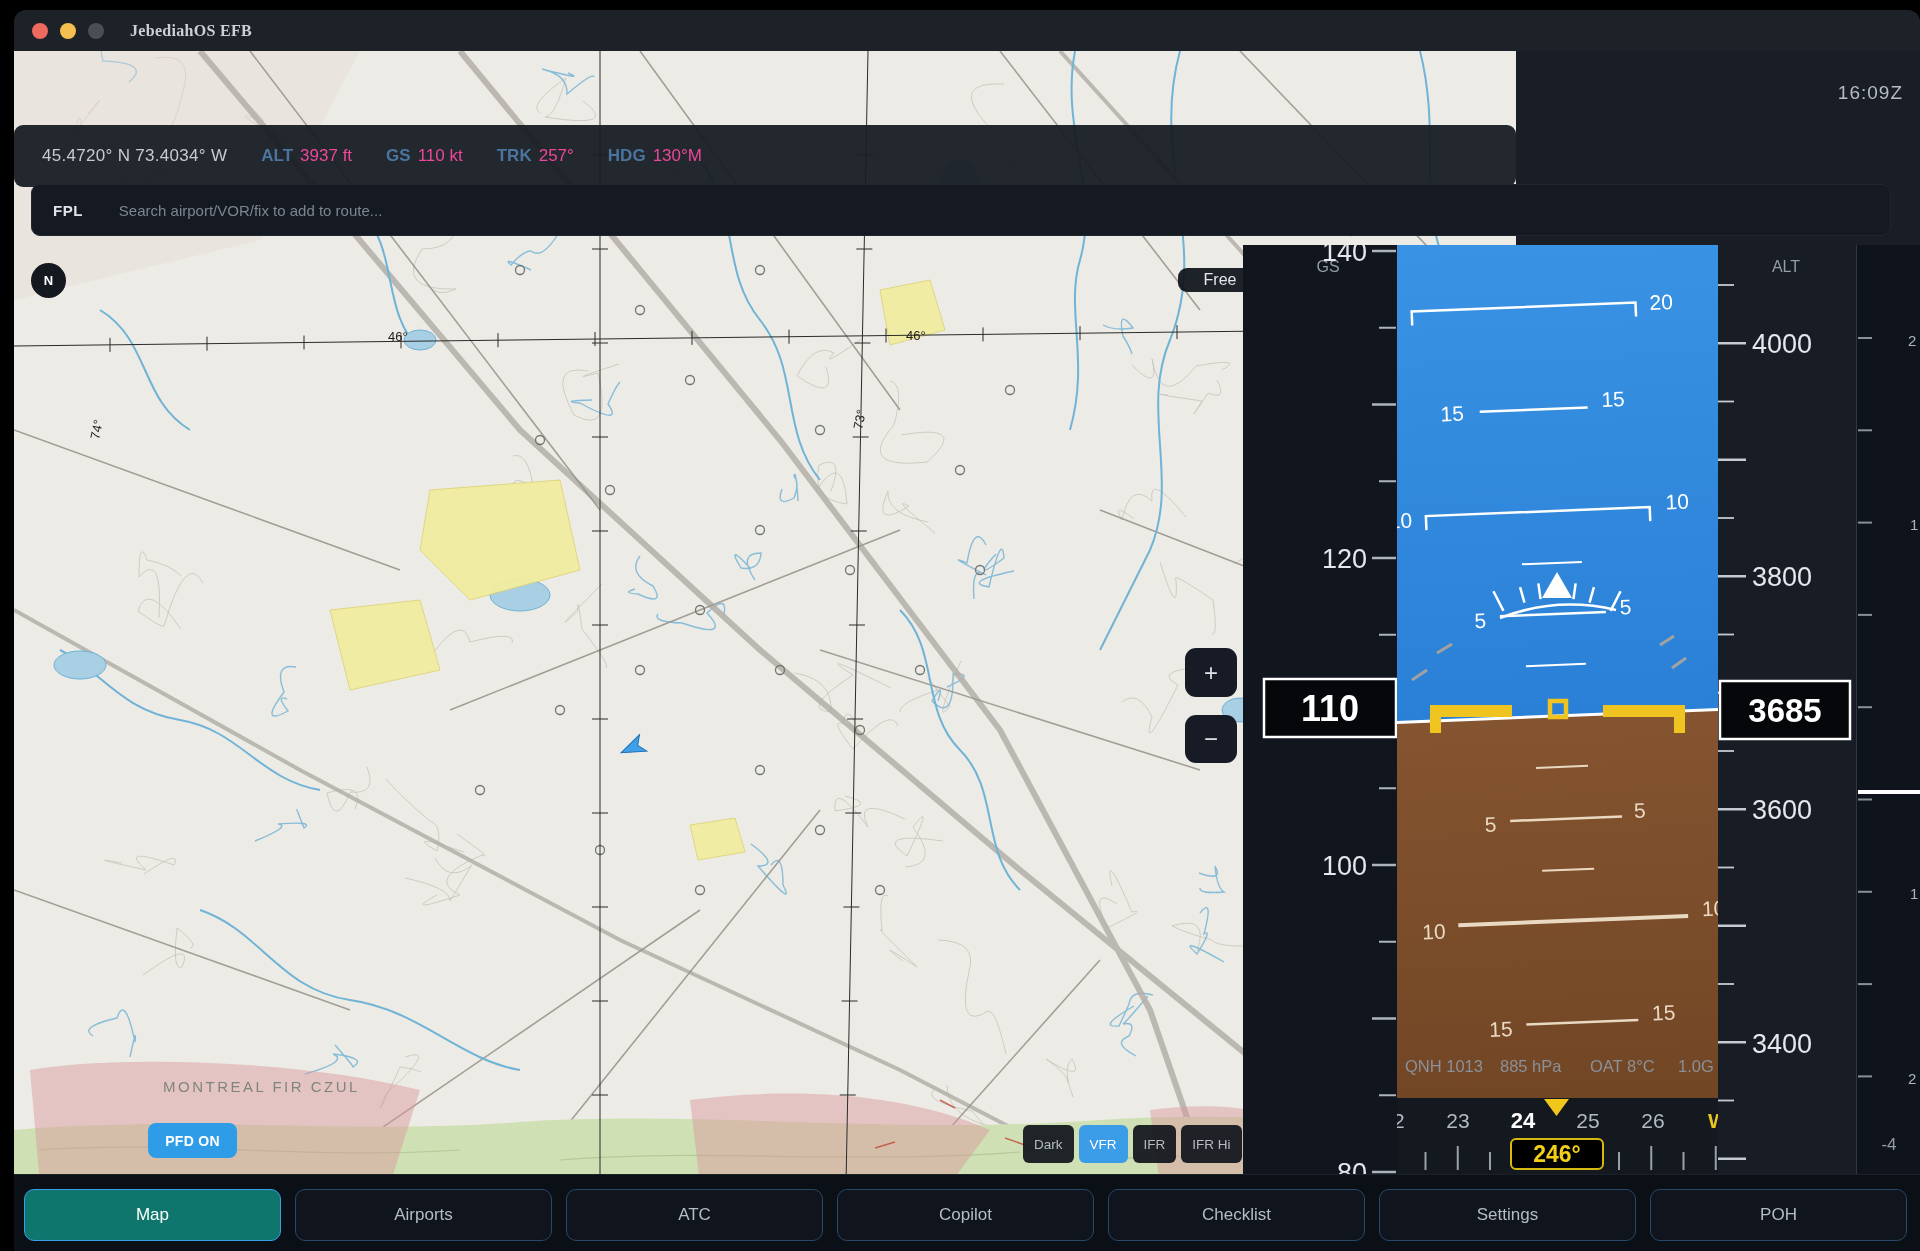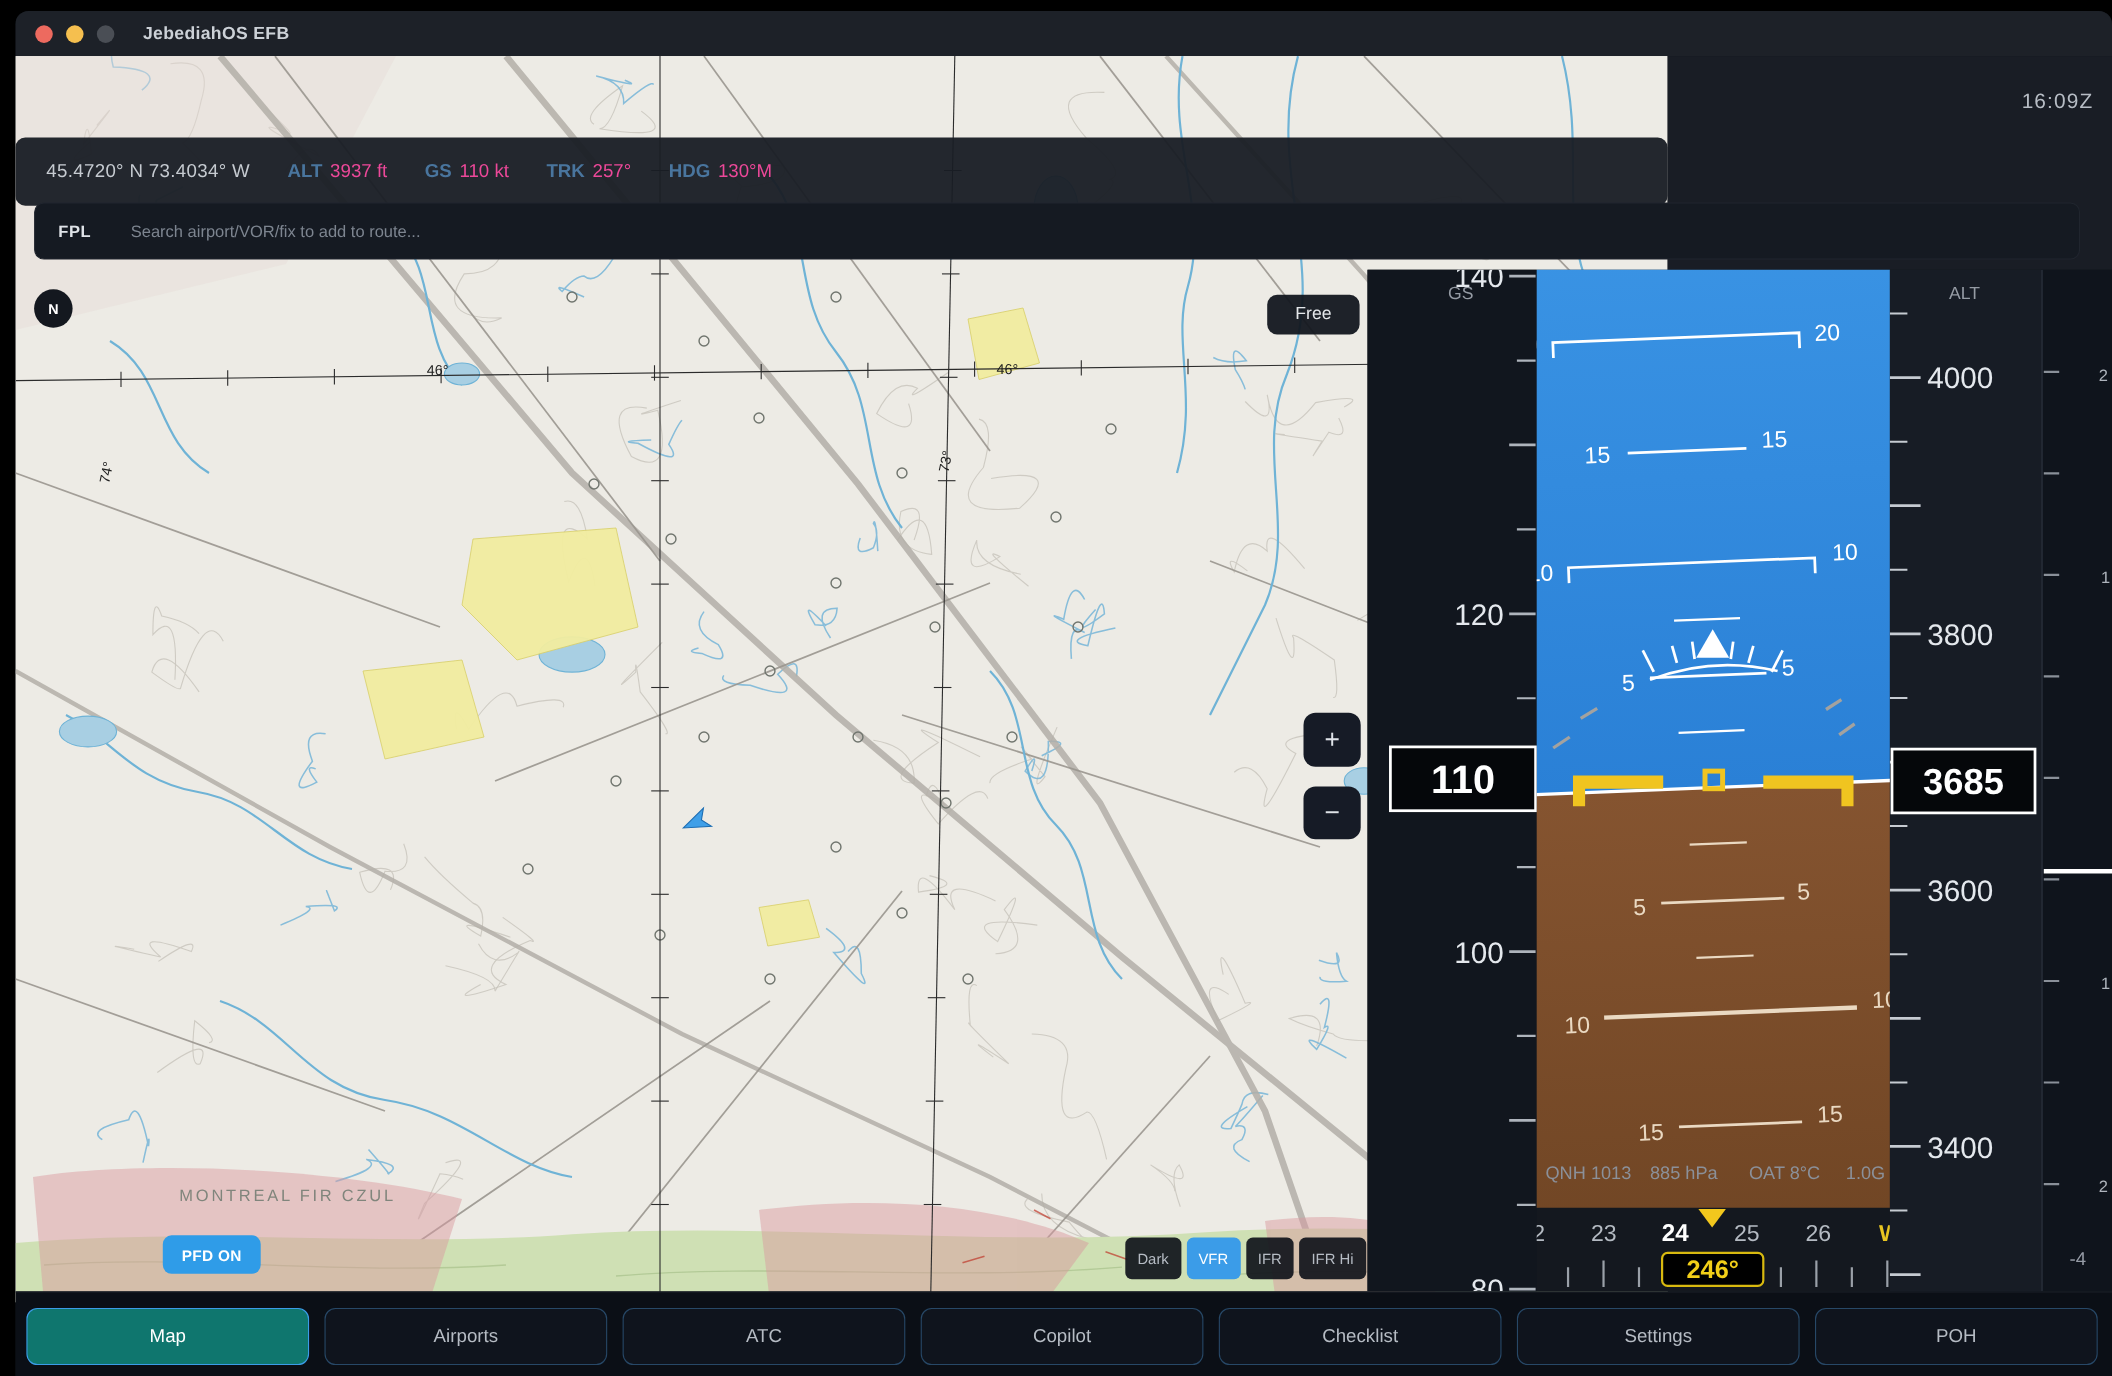--- a/index.html
+++ b/index.html
@@ -1,21 +1,21 @@
 <!DOCTYPE html>
 <html><head>
 <meta charset="utf-8">
 <style>
   html,body{margin:0;padding:0;background:#000;}
   #screen{position:relative;width:1920px;height:1251px;background:#000;overflow:hidden;
           font-family:"Liberation Sans",sans-serif;-webkit-font-smoothing:antialiased;}
   .abs{position:absolute;}
   
   #window{left:14px;top:10px;width:1906px;height:1241px;background:#0e1218;border-radius:12px 12px 0 0;overflow:hidden;}
-  #titlebar{left:0;top:0;width:100%;height:41px;background:#1d2128;display:flex;align-items:center;}
+  #titlebar{left:0;top:0;width:100%;height:41px;background:#1d2128;display:flex;align-items:center;font-family:Liberation Serif, serif;}
   .tl{width:16px;height:16px;border-radius:50%;margin-left:12px;}
   .tl.red{background:#ed6a5f;margin-left:18px;}
   .tl.yellow{background:#f5bf4f;}
   .tl.gray{background:#4a4e55;}
   #title-text{margin-left:26px;font-size:16px;font-weight:bold;color:#ccd1d7;letter-spacing:.3px;}
   
   #right-top{left:1502px;top:41px;width:404px;height:204px;background:#191d25;}
   #clock{right:17px;top:72px;font-size:19px;color:#b6bcc4;letter-spacing:1px;}
   
   #status-bar{left:0px;top:115px;width:1502px;height:62px;background:rgba(24,28,36,0.95);border-radius:9px;
@@ -30,21 +30,21 @@
   #fpl-label{margin-left:21px;font-size:15px;font-weight:bold;color:#dfe3e8;letter-spacing:.5px;}
   #fpl-input{margin-left:34px;flex:1;background:transparent;border:none;outline:none;font-size:15px;color:#cfd4da;
              font-family:"Liberation Sans",sans-serif;}
   #fpl-input::placeholder{color:#7d8590;}
   
   #map-wrap{left:0px;top:41px;width:1502px;height:1133px;overflow:hidden;background:#edebe5;}
   
   .mapbtn{background:rgba(17,21,29,0.94);color:#e4e7ea;border-radius:9px;display:flex;align-items:center;justify-content:center;}
   #north-btn{left:17px;top:253px;width:35px;height:35px;border-radius:50%;background:#14181f;color:#fff;
              font-size:13px;font-weight:bold;display:flex;align-items:center;justify-content:center;}
-  #free-btn{left:1138px;top:258px;width:84px;height:36px;font-size:16px;}
+  #free-btn{left:1164px;top:258px;width:84px;height:24px;font-size:16px;}
   #zoom-in{left:1171px;top:638px;width:52px;height:49px;font-size:24px;border-radius:11px;background:#161b26;color:#dfe3e8;}
   #zoom-out{left:1171px;top:705px;width:52px;height:48px;font-size:24px;border-radius:11px;background:#161b26;color:#dfe3e8;}
   #pfd-toggle{left:134px;top:1113px;width:89px;height:35px;background:#2f9ce8;color:#fff;font-size:14px;font-weight:bold;
               border-radius:8px;display:flex;align-items:center;justify-content:center;letter-spacing:.3px;}
   #style-row{left:1009px;top:1115px;display:flex;gap:5px;}
   .stylebtn{height:28px;padding:5px 11px;background:rgba(16,20,27,0.92);border-radius:6px;color:#b6bcc4;font-size:13.5px;
             display:flex;align-items:center;justify-content:center;}
   .stylebtn.active{background:#3b9ce8;color:#fff;}
   
   #nav-bar{left:0;top:1164px;width:1906px;height:77px;background:#0b0f16;border-top:1px solid #1c2129;}

